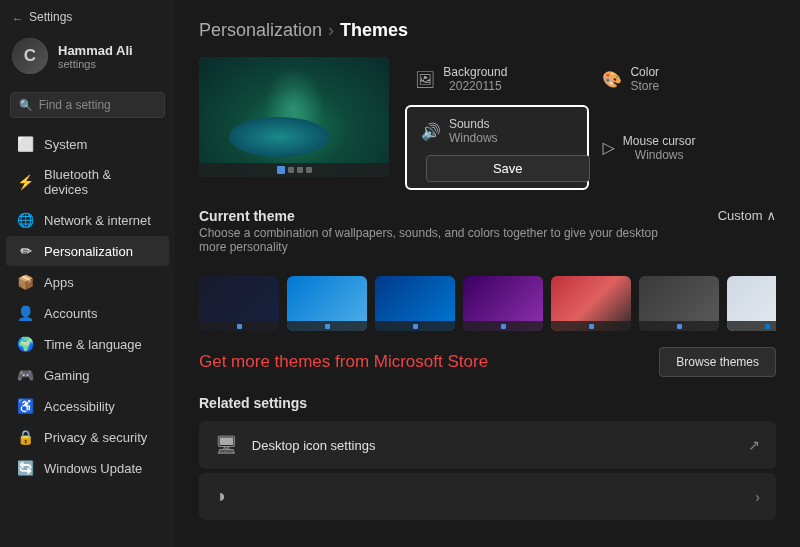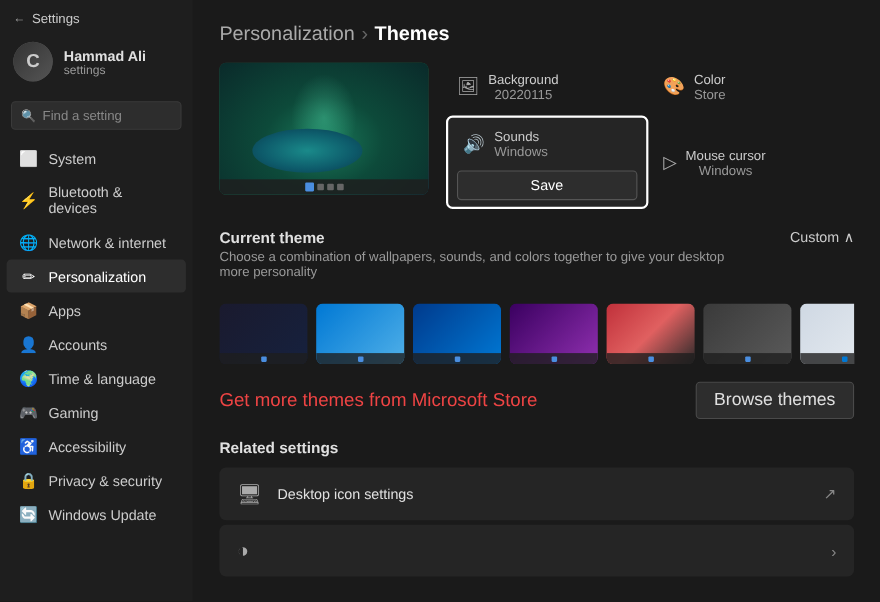--- a/index.html
+++ b/index.html
@@ -259,20 +259,21 @@
     .info-card .card-text .card-value { font-size: 12px; color: #999; text-align: center; }
     .save-btn {
       background: #2d2d2d;
       color: #fff;
       border: 1px solid #555;
       padding: 5px 32px;
       border-radius: 4px;
       cursor: pointer;
       font-size: 13px;
       width: 100%;
+      margin-left: 11px;
     }
 
     
     .active-card-group {
       border: 2px solid #fff;
       border-radius: 6px;
       padding: 6px 8px;
       background: #252525;
       display: flex;
       flex-direction: column;
@@ -354,21 +355,21 @@
       font-size: 17px;
       color: #ef4444;
     }
     .browse-btn {
       background: #2d2d2d;
       color: #e0e0e0;
       border: 1px solid #4a4a4a;
       padding: 7px 16px;
       border-radius: 4px;
       cursor: pointer;
-      font-size: 16px;
+      font-size: 12px;
     }
 
     
     .related-settings-label {
       font-size: 14px;
       font-weight: 600;
       color: #e0e0e0;
       margin-bottom: 10px;
     }
     .related-item {

